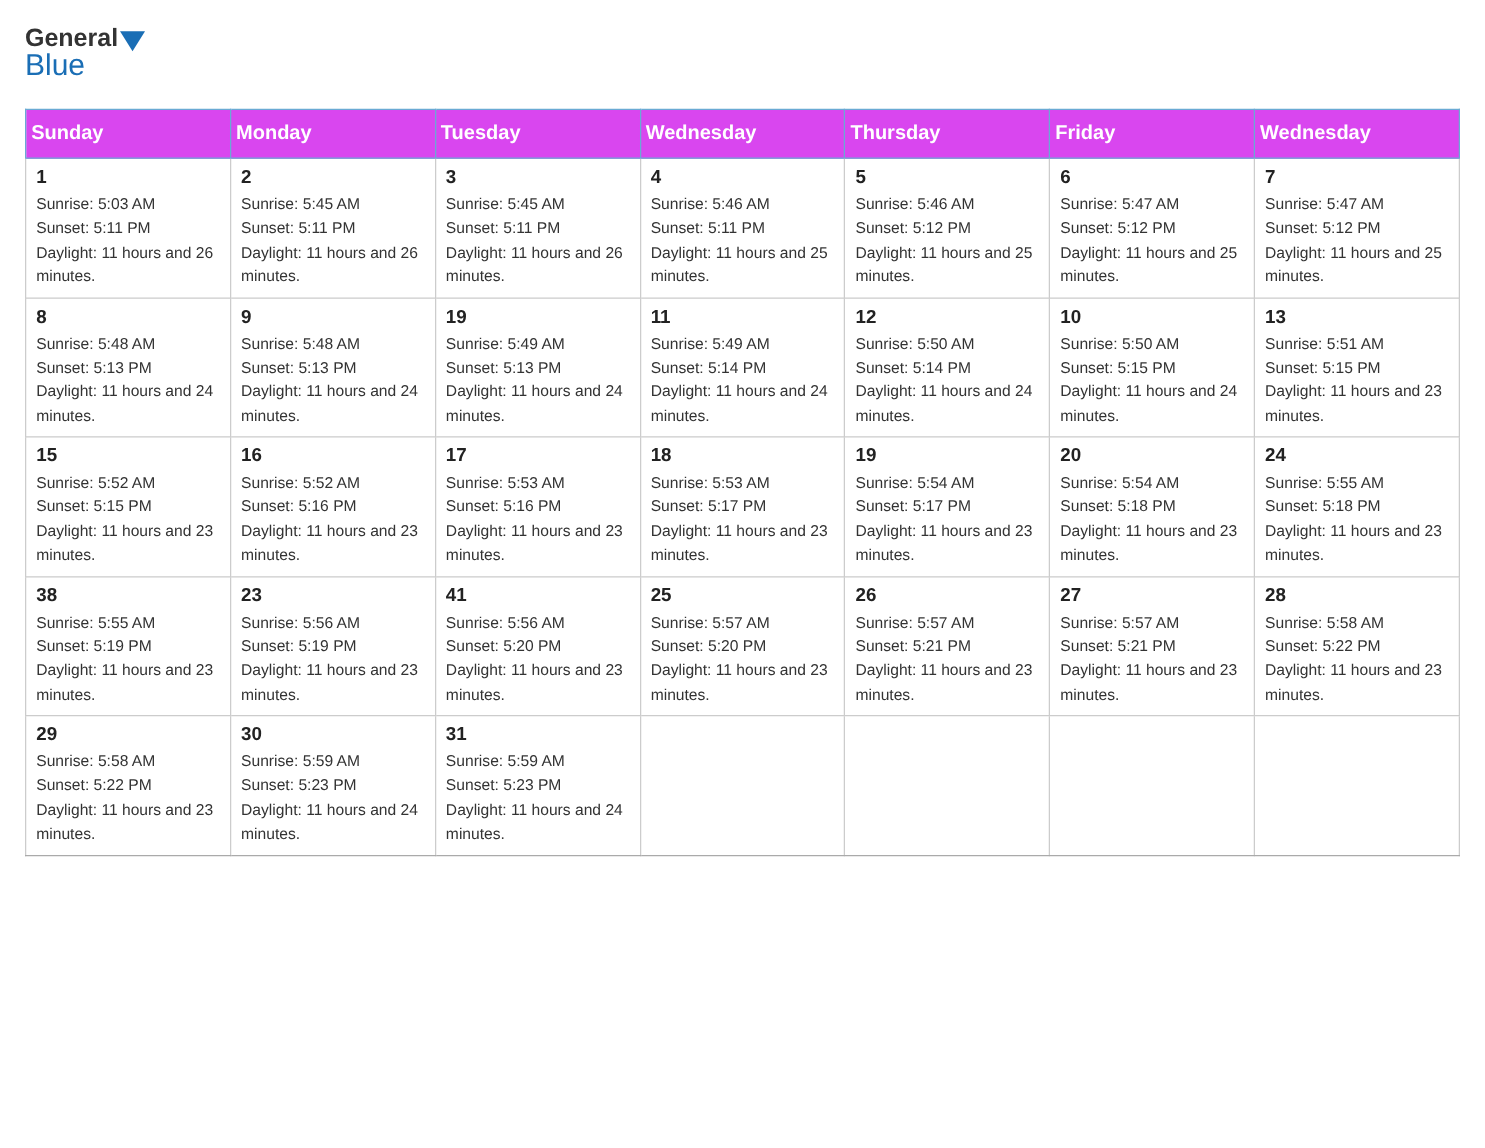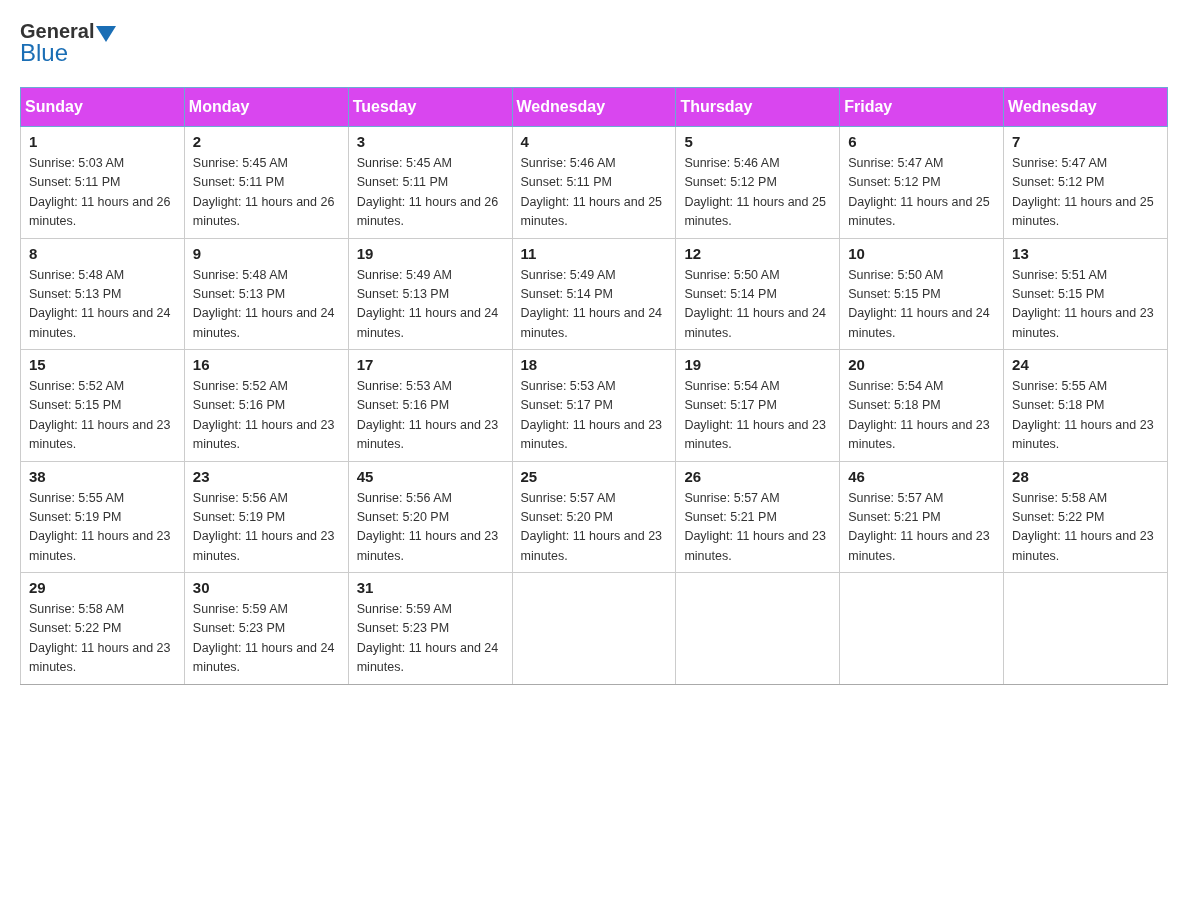--- a/index.html
+++ b/index.html
@@ -290,21 +290,21 @@
       </td>
         <td>
         <span class="day-number">23</span>
         <div class="day-info">
           <span>Sunrise: 5:56 AM</span><br>
           <span>Sunset: 5:19 PM</span><br>
           <span>Daylight: 11 hours and 23 minutes.</span>
         </div>
       </td>
         <td>
-        <span class="day-number">45</span>
+        <span class="day-number">41</span>
         <div class="day-info">
           <span>Sunrise: 5:56 AM</span><br>
           <span>Sunset: 5:20 PM</span><br>
           <span>Daylight: 11 hours and 23 minutes.</span>
         </div>
       </td>
         <td>
         <span class="day-number">25</span>
         <div class="day-info">
           <span>Sunrise: 5:57 AM</span><br>
@@ -314,21 +314,21 @@
       </td>
         <td>
         <span class="day-number">26</span>
         <div class="day-info">
           <span>Sunrise: 5:57 AM</span><br>
           <span>Sunset: 5:21 PM</span><br>
           <span>Daylight: 11 hours and 23 minutes.</span>
         </div>
       </td>
         <td>
-        <span class="day-number">46</span>
+        <span class="day-number">27</span>
         <div class="day-info">
           <span>Sunrise: 5:57 AM</span><br>
           <span>Sunset: 5:21 PM</span><br>
           <span>Daylight: 11 hours and 23 minutes.</span>
         </div>
       </td>
         <td>
         <span class="day-number">28</span>
         <div class="day-info">
           <span>Sunrise: 5:58 AM</span><br>

